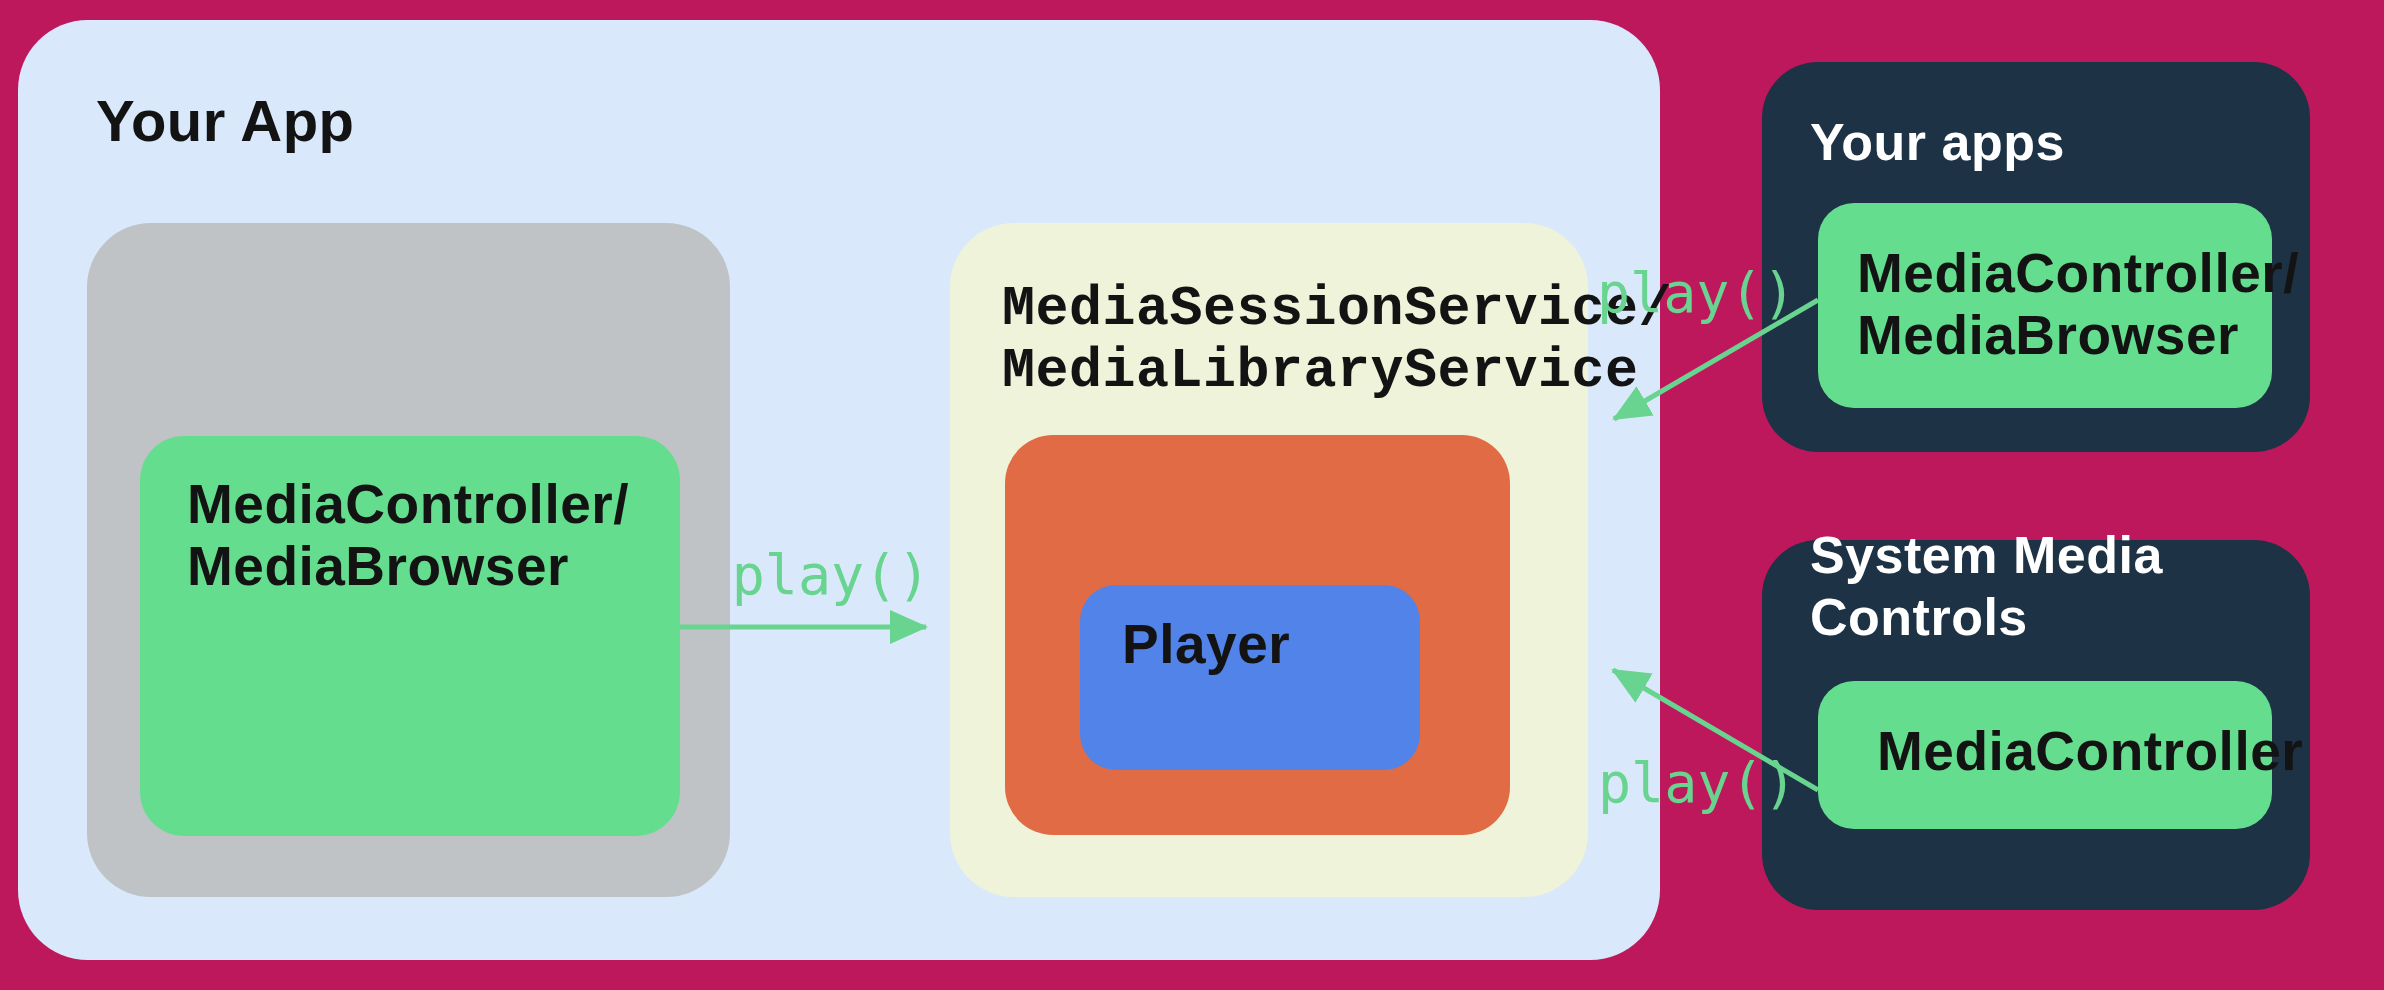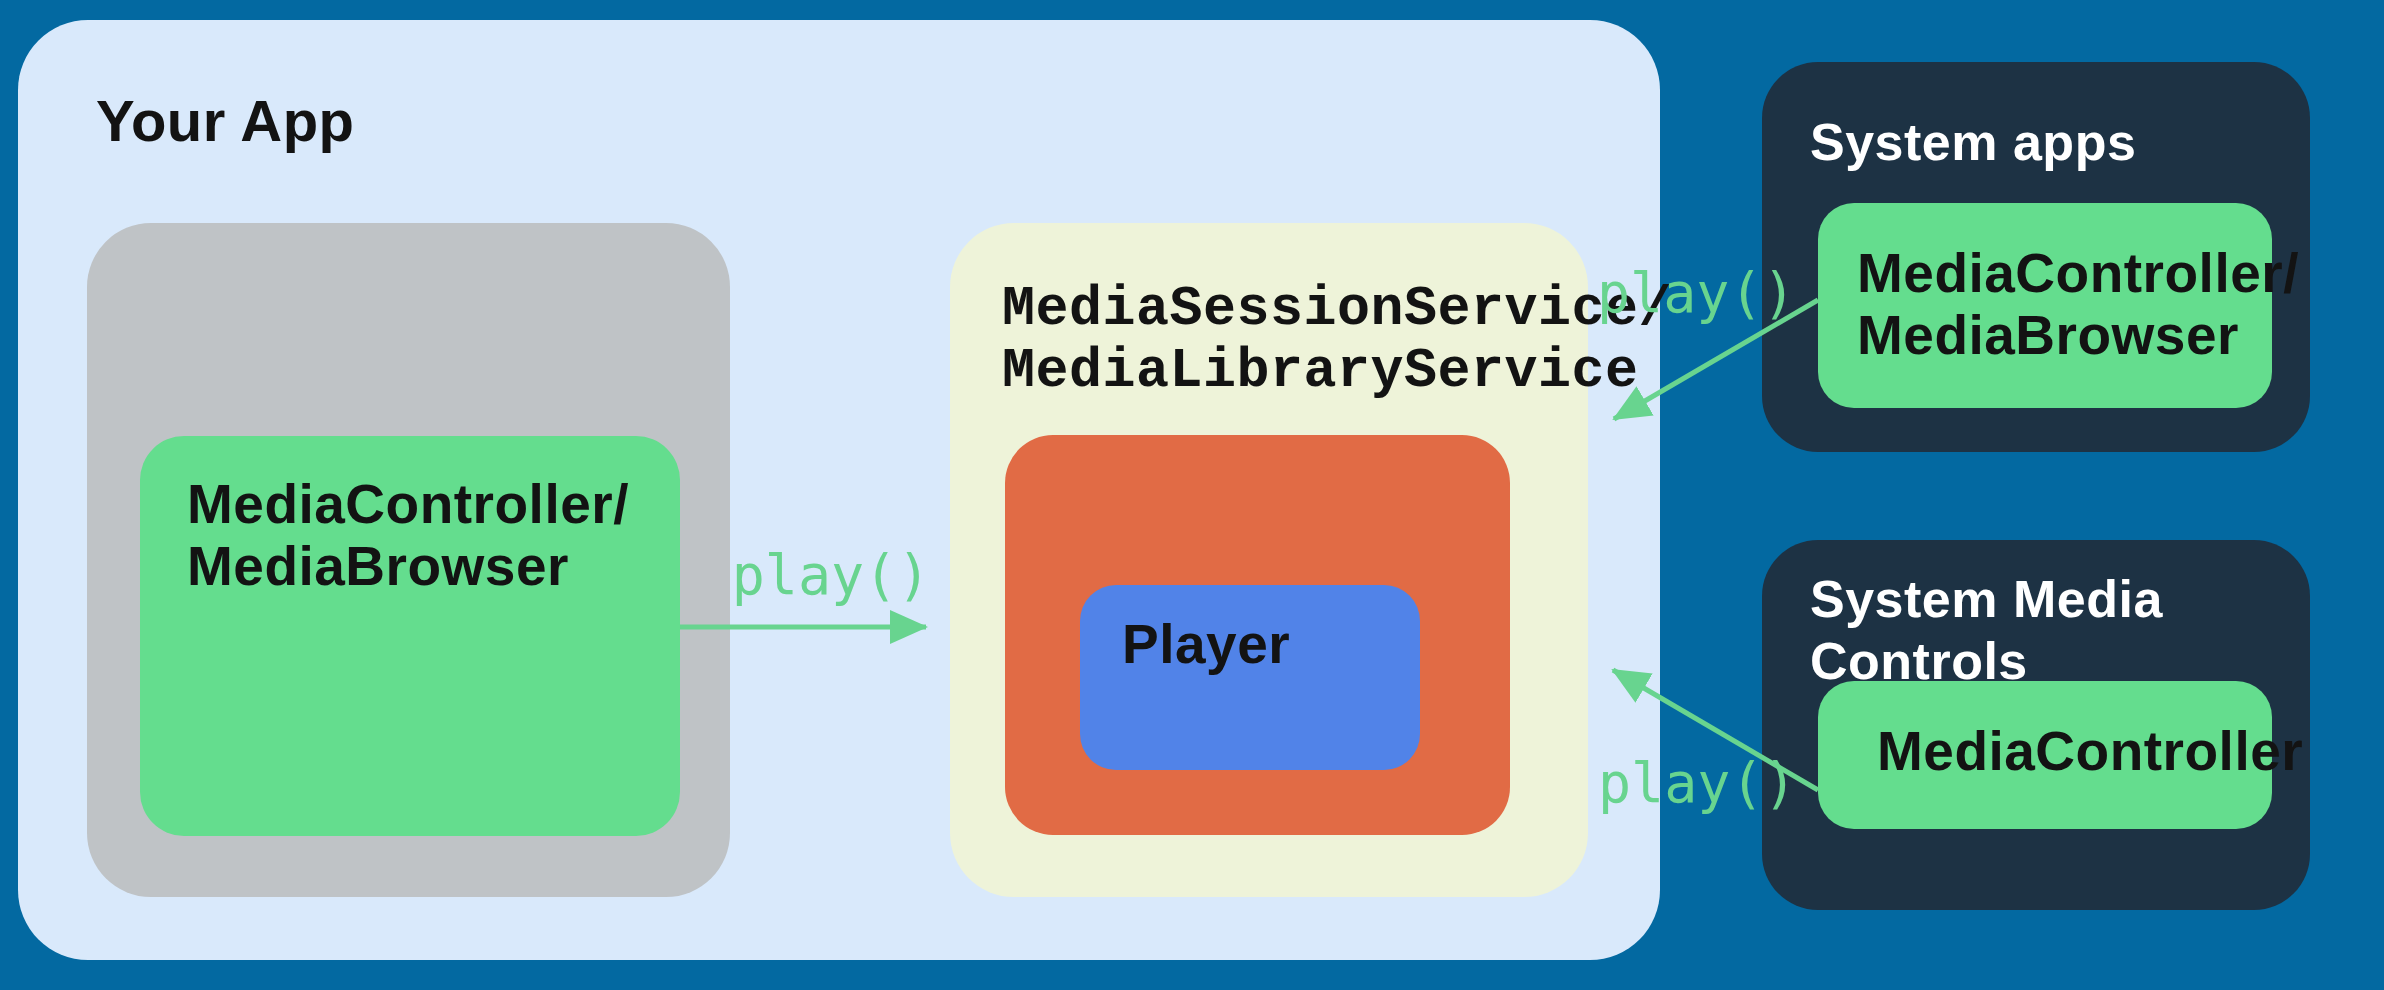--- a/index.html
+++ b/index.html
@@ -4,21 +4,21 @@
 <style>
   html, body {
     margin: 0;
     padding: 0;
     background: #ffffff;
   }
   .canvas {
     position: relative;
     width: 2384px;
     height: 990px;
-    background: #0369a1;
+    background: #be185d;
     font-family: "Liberation Sans", sans-serif;
     overflow: hidden;
   }
   .box {
     position: absolute;
     box-sizing: border-box;
   }
   .label {
     position: absolute;
     font-weight: 700;
@@ -100,21 +100,21 @@
   }
   .mcb-other-label { left: 1857px; top: 242px; }
 
   
   .smc {
     left: 1762px; top: 540px;
     width: 548px; height: 370px;
     background: #1d3244;
     border-radius: 56px;
   }
-  .smc-title { left: 1810px; top: 568px; font-size: 52px; }
+  .smc-title { left: 1810px; top: 524px; font-size: 52px; }
   .mc-smc {
     left: 1818px; top: 681px;
     width: 454px; height: 148px;
     background: #64dd8e;
     border-radius: 36px;
   }
   .mc-smc-label { left: 1857px; top: 720px; margin-left: 20px; }
 
   
   .arrows {
@@ -153,21 +153,21 @@
   <div class="box service"></div>
   <div class="label service-title">MediaSessionService/
 MediaLibraryService</div>
 
   <div class="box media-session"></div>
 
   <div class="box player"></div>
   <div class="label player-title">Player</div>
 
   <div class="box other-apps"></div>
-  <div class="label white other-apps-title">System apps</div>
+  <div class="label white other-apps-title">Your apps</div>
   <div class="box mcb-other"></div>
   <div class="label mcb-other-label">MediaController/
 MediaBrowser</div>
 
   <div class="box smc"></div>
   <div class="label white smc-title">System Media
 Controls</div>
   <div class="box mc-smc"></div>
   <div class="label mc-smc-label">MediaController</div>
 

